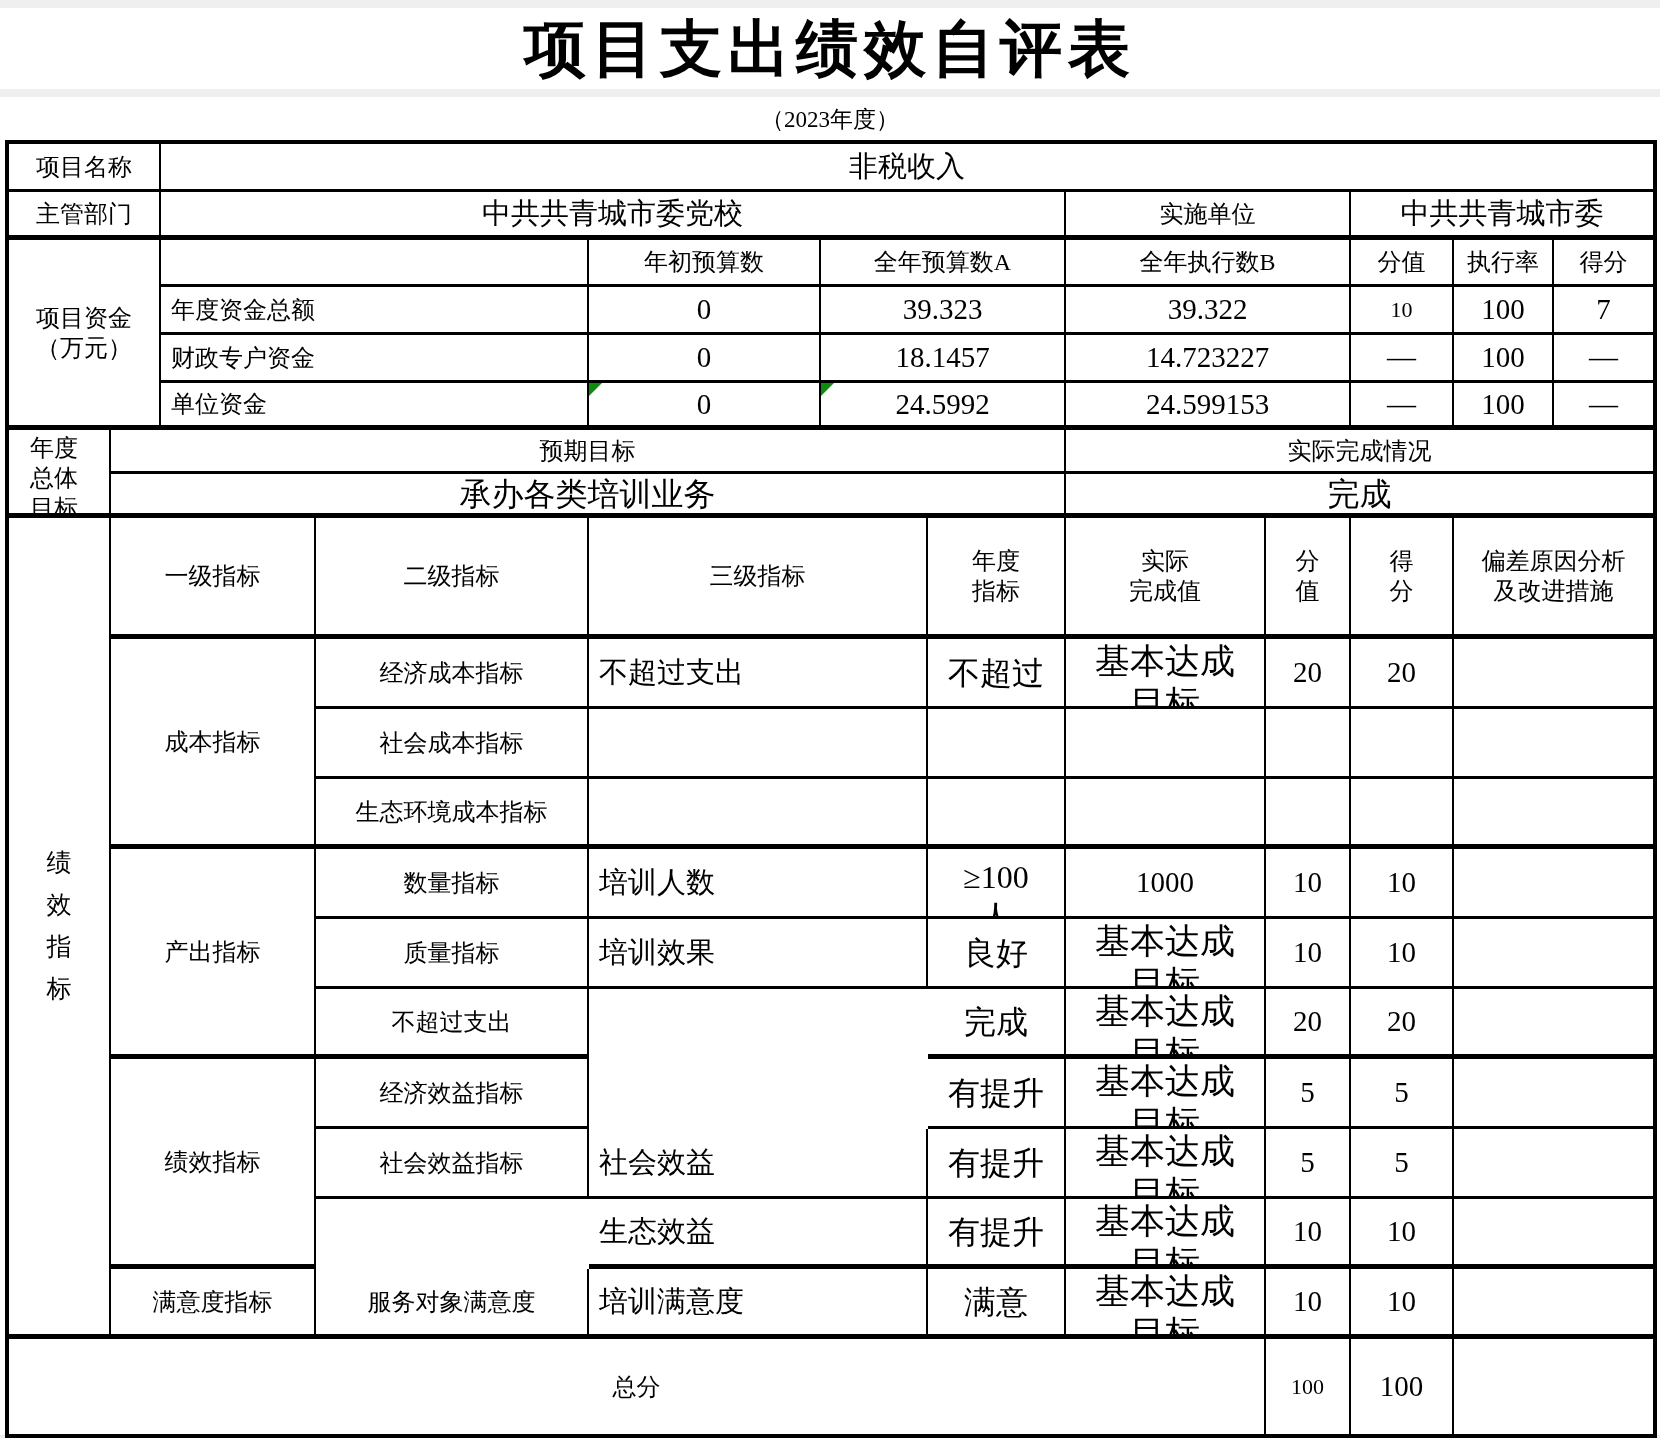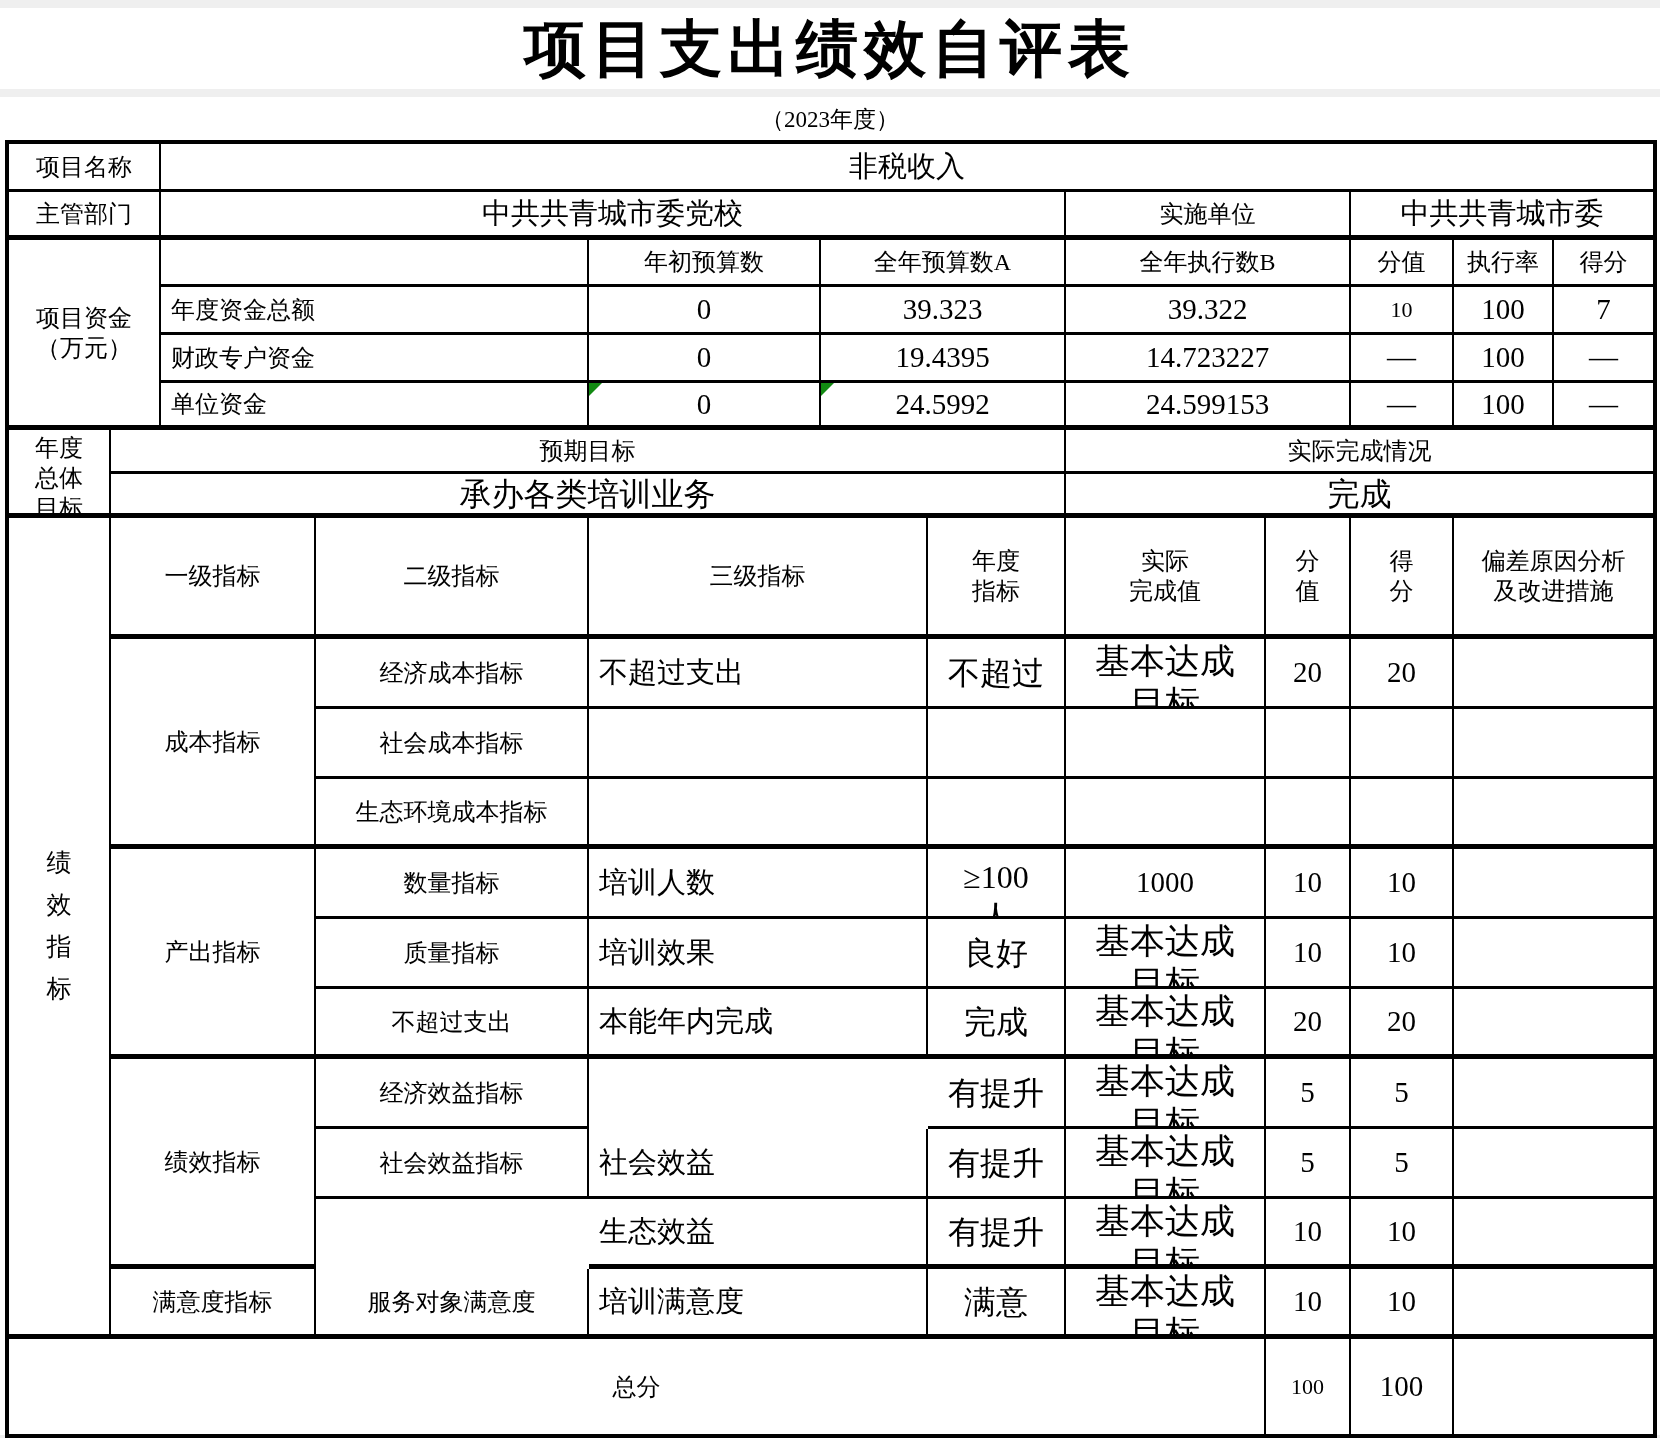--- a/index.html
+++ b/index.html
@@ -18,21 +18,21 @@
      display:flex;align-items:center;justify-content:center;text-align:center;
      overflow:hidden;white-space:pre-line;font-size:24px;line-height:1.25;}
   .hb{border-bottom-width:5px;}
   .nr{border-right:none;}
   .nb{border-bottom:none;}
   .left{justify-content:flex-start;text-align:left;padding-left:10px;}
   .v{font-size:29px;}
   .b{font-size:32px;}
   .sm{font-size:22px;}
   .top{align-items:flex-start;}
-  .clipA > div{width:58px;font-size:24px;line-height:30px;padding-top:3px;text-align:center;}
+  .clipA > div{width:58px;font-size:24px;line-height:30px;padding-top:3px;text-align:left;}
   .clipE > div{width:78px;font-size:32px;line-height:40px;padding-top:8px;text-align:center;}
   .clipF > div{width:152px;font-size:35px;line-height:42px;padding-top:2px;text-align:center;}
   .vert  > div{width:30px;font-size:25px;line-height:42px;text-align:center;}
   .rel{position:relative;}
   .tri{position:absolute;top:0;left:0;width:0;height:0;
        border-top:13px solid var(--flag-green,#128a12);border-right:13px solid transparent;}
 </style>
 </head>
 <body>
 
@@ -67,21 +67,21 @@
     <div class="c left" style="grid-area:4/3/5/5">年度资金总额</div>
     <div class="c v" style="grid-area:4/5/5/6">0</div>
     <div class="c v" style="grid-area:4/6/5/8">39.323</div>
     <div class="c v" style="grid-area:4/8/5/10">39.322</div>
     <div class="c sm" style="grid-area:4/10/5/11">10</div>
     <div class="c v" style="grid-area:4/11/5/12">100</div>
     <div class="c v nr" style="grid-area:4/12/5/13">7</div>
 
     <div class="c left" style="grid-area:5/3/6/5">财政专户资金</div>
     <div class="c v" style="grid-area:5/5/6/6">0</div>
-    <div class="c v" style="grid-area:5/6/6/8">19.4395</div>
+    <div class="c v" style="grid-area:5/6/6/8">18.1457</div>
     <div class="c v" style="grid-area:5/8/6/10">14.723227</div>
     <div class="c v" style="grid-area:5/10/6/11">—</div>
     <div class="c v" style="grid-area:5/11/6/12">100</div>
     <div class="c v nr" style="grid-area:5/12/6/13">—</div>
 
     <div class="c left hb" style="grid-area:6/3/7/5">单位资金</div>
     <div class="c v hb rel" style="grid-area:6/5/7/6">
       <div class="tri"></div>
       <span>0</span>
     </div>
@@ -161,21 +161,20 @@
     <div class="c left v" style="grid-area:14/5/15/7">培训效果</div>
     <div class="c b" style="grid-area:14/7/15/8">良好</div>
     <div class="c top clipF" style="grid-area:14/8/15/9">
       <div>基本达成目标</div>
     </div>
     <div class="c v" style="grid-area:14/9/15/10">10</div>
     <div class="c v" style="grid-area:14/10/15/11">10</div>
     <div class="c nr" style="grid-area:14/11/15/13"></div>
 
     <div class="c hb" style="grid-area:15/4/16/5">不超过支出</div>
-    <div class="c left v hb" style="grid-area:15/5/16/7">本能年内完成</div>
     <div class="c b hb" style="grid-area:15/7/16/8">完成</div>
     <div class="c top clipF hb" style="grid-area:15/8/16/9">
       <div>基本达成目标</div>
     </div>
     <div class="c v hb" style="grid-area:15/9/16/10">20</div>
     <div class="c v hb" style="grid-area:15/10/16/11">20</div>
     <div class="c hb nr" style="grid-area:15/11/16/13"></div>
 
     <div class="c hb" style="grid-area:16/2/19/4">绩效指标</div>
     <div class="c" style="grid-area:16/4/17/5">经济效益指标</div>

